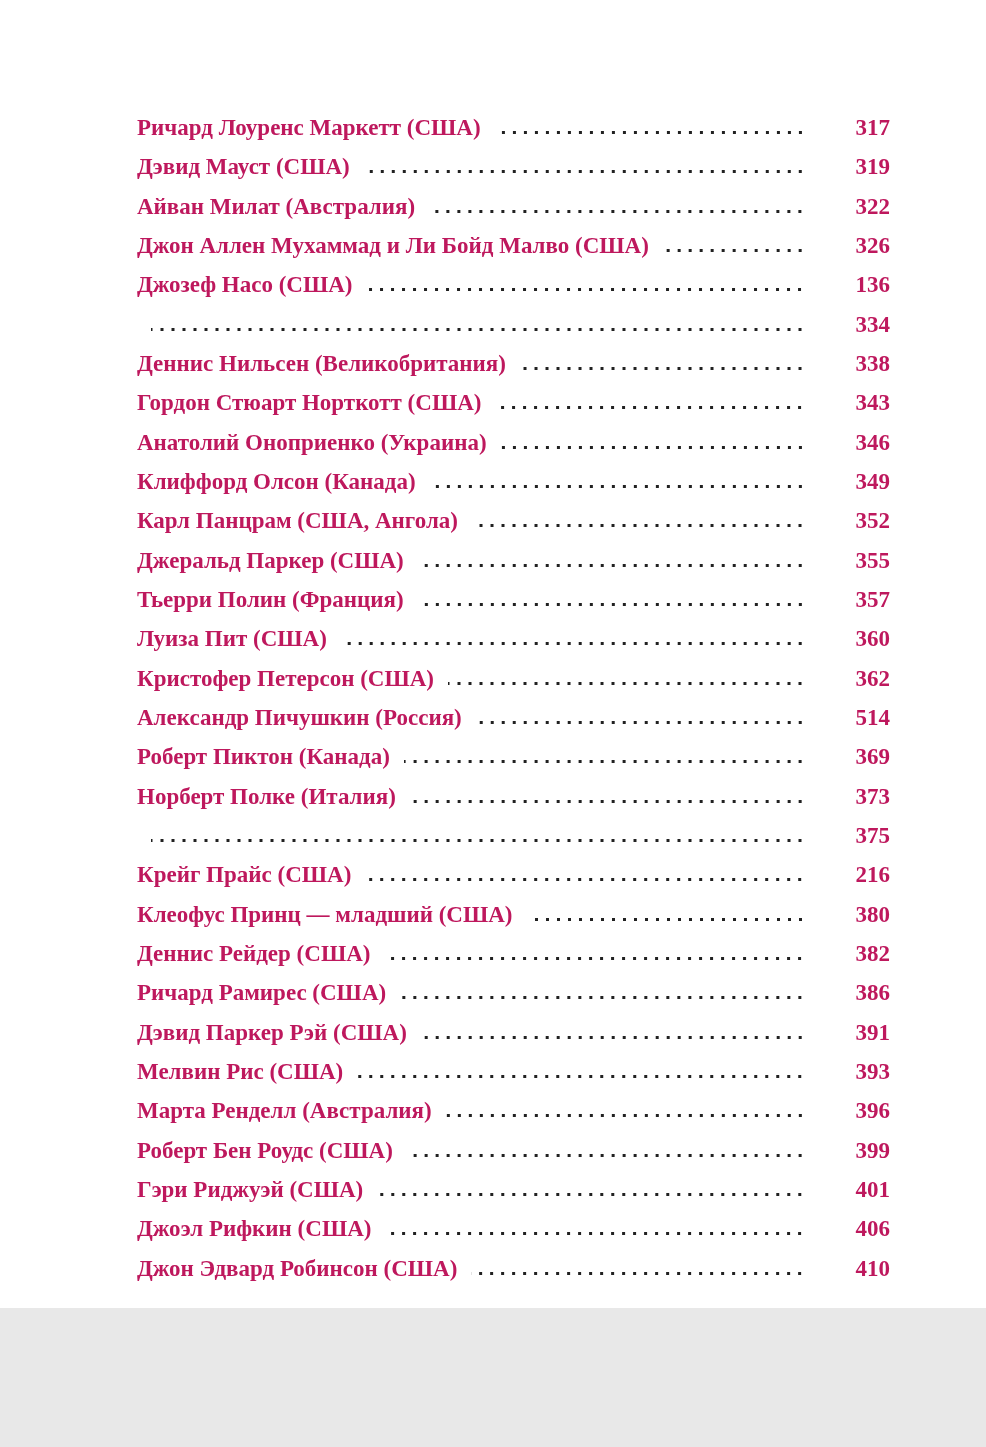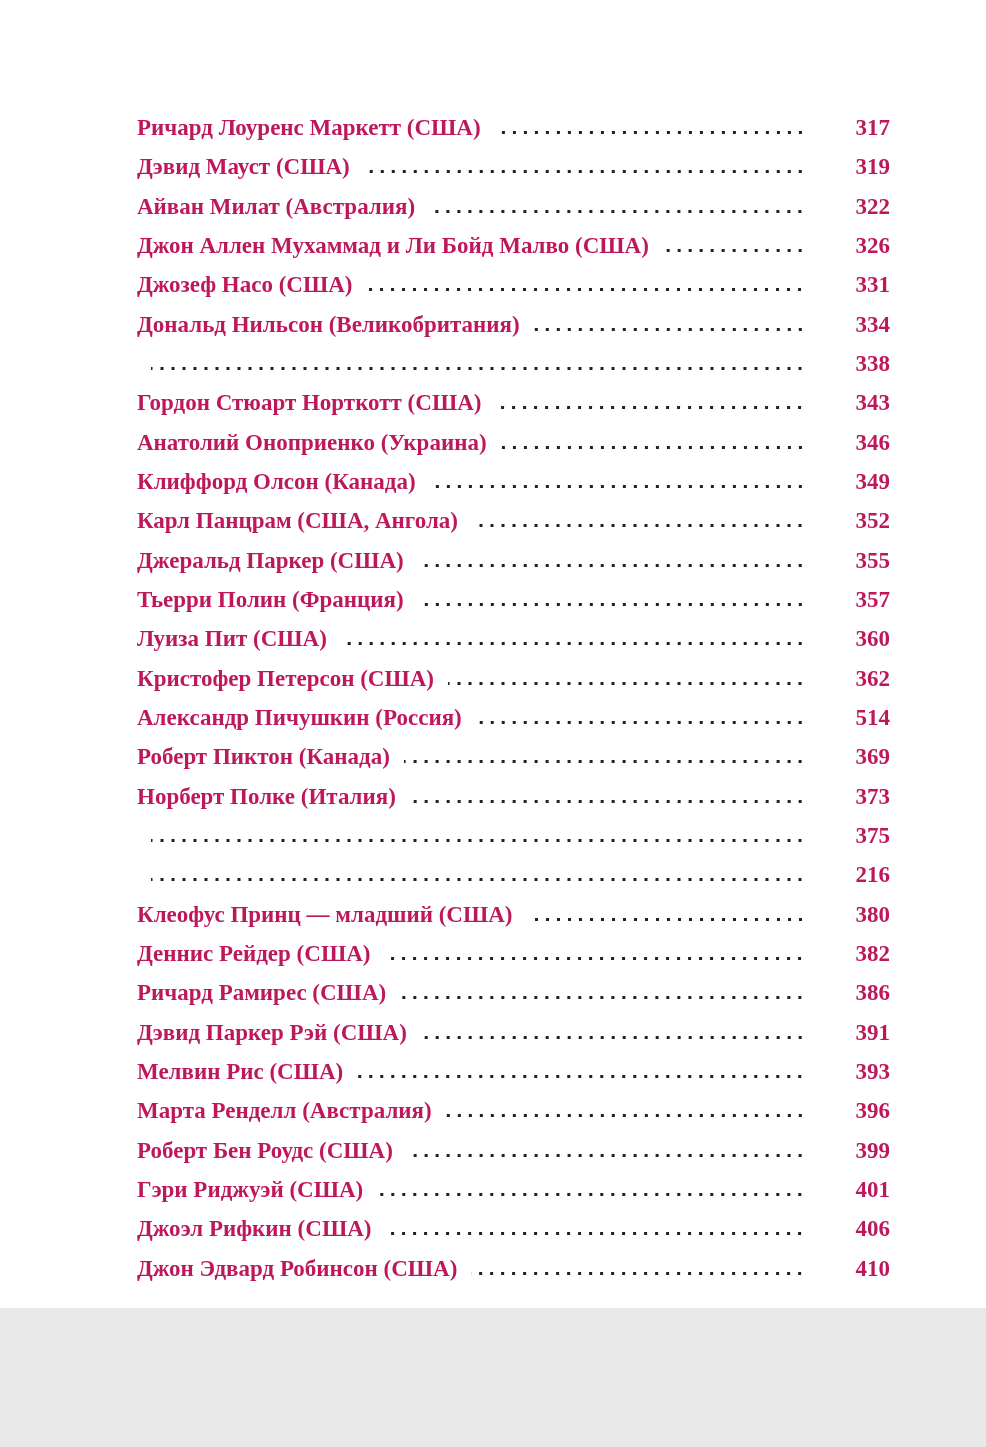--- a/index.html
+++ b/index.html
@@ -84,30 +84,30 @@
 
     <div class="toc-row">
       <span class="toc-title">Джон Аллен Мухаммад и Ли Бойд Малво (США)</span>
       <span class="dot-leader"></span>
       <span class="toc-pagenum">326</span>
     </div>
 
     <div class="toc-row">
       <span class="toc-title">Джозеф Насо (США)</span>
       <span class="dot-leader"></span>
-      <span class="toc-pagenum">331</span>
-    </div>
-
-    <div class="toc-row">
-      <span class="toc-title">Дональд Нильсон (Великобритания)</span>
+      <span class="toc-pagenum">136</span>
+    </div>
+
+    <div class="toc-row">
       <span class="dot-leader"></span>
       <span class="toc-pagenum">334</span>
     </div>
 
     <div class="toc-row">
+      <span class="toc-title">Деннис Нильсен (Великобритания)</span>
       <span class="dot-leader"></span>
       <span class="toc-pagenum">338</span>
     </div>
 
     <div class="toc-row">
       <span class="toc-title">Гордон Стюарт Норткотт (США)</span>
       <span class="dot-leader"></span>
       <span class="toc-pagenum">343</span>
     </div>
 
@@ -170,20 +170,21 @@
       <span class="dot-leader"></span>
       <span class="toc-pagenum">373</span>
     </div>
 
     <div class="toc-row">
       <span class="dot-leader"></span>
       <span class="toc-pagenum">375</span>
     </div>
 
     <div class="toc-row">
+      <span class="toc-title">Крейг Прайс (США)</span>
       <span class="dot-leader"></span>
       <span class="toc-pagenum">216</span>
     </div>
 
     <div class="toc-row">
       <span class="toc-title">Клеофус Принц — младший (США)</span>
       <span class="dot-leader"></span>
       <span class="toc-pagenum">380</span>
     </div>
 

